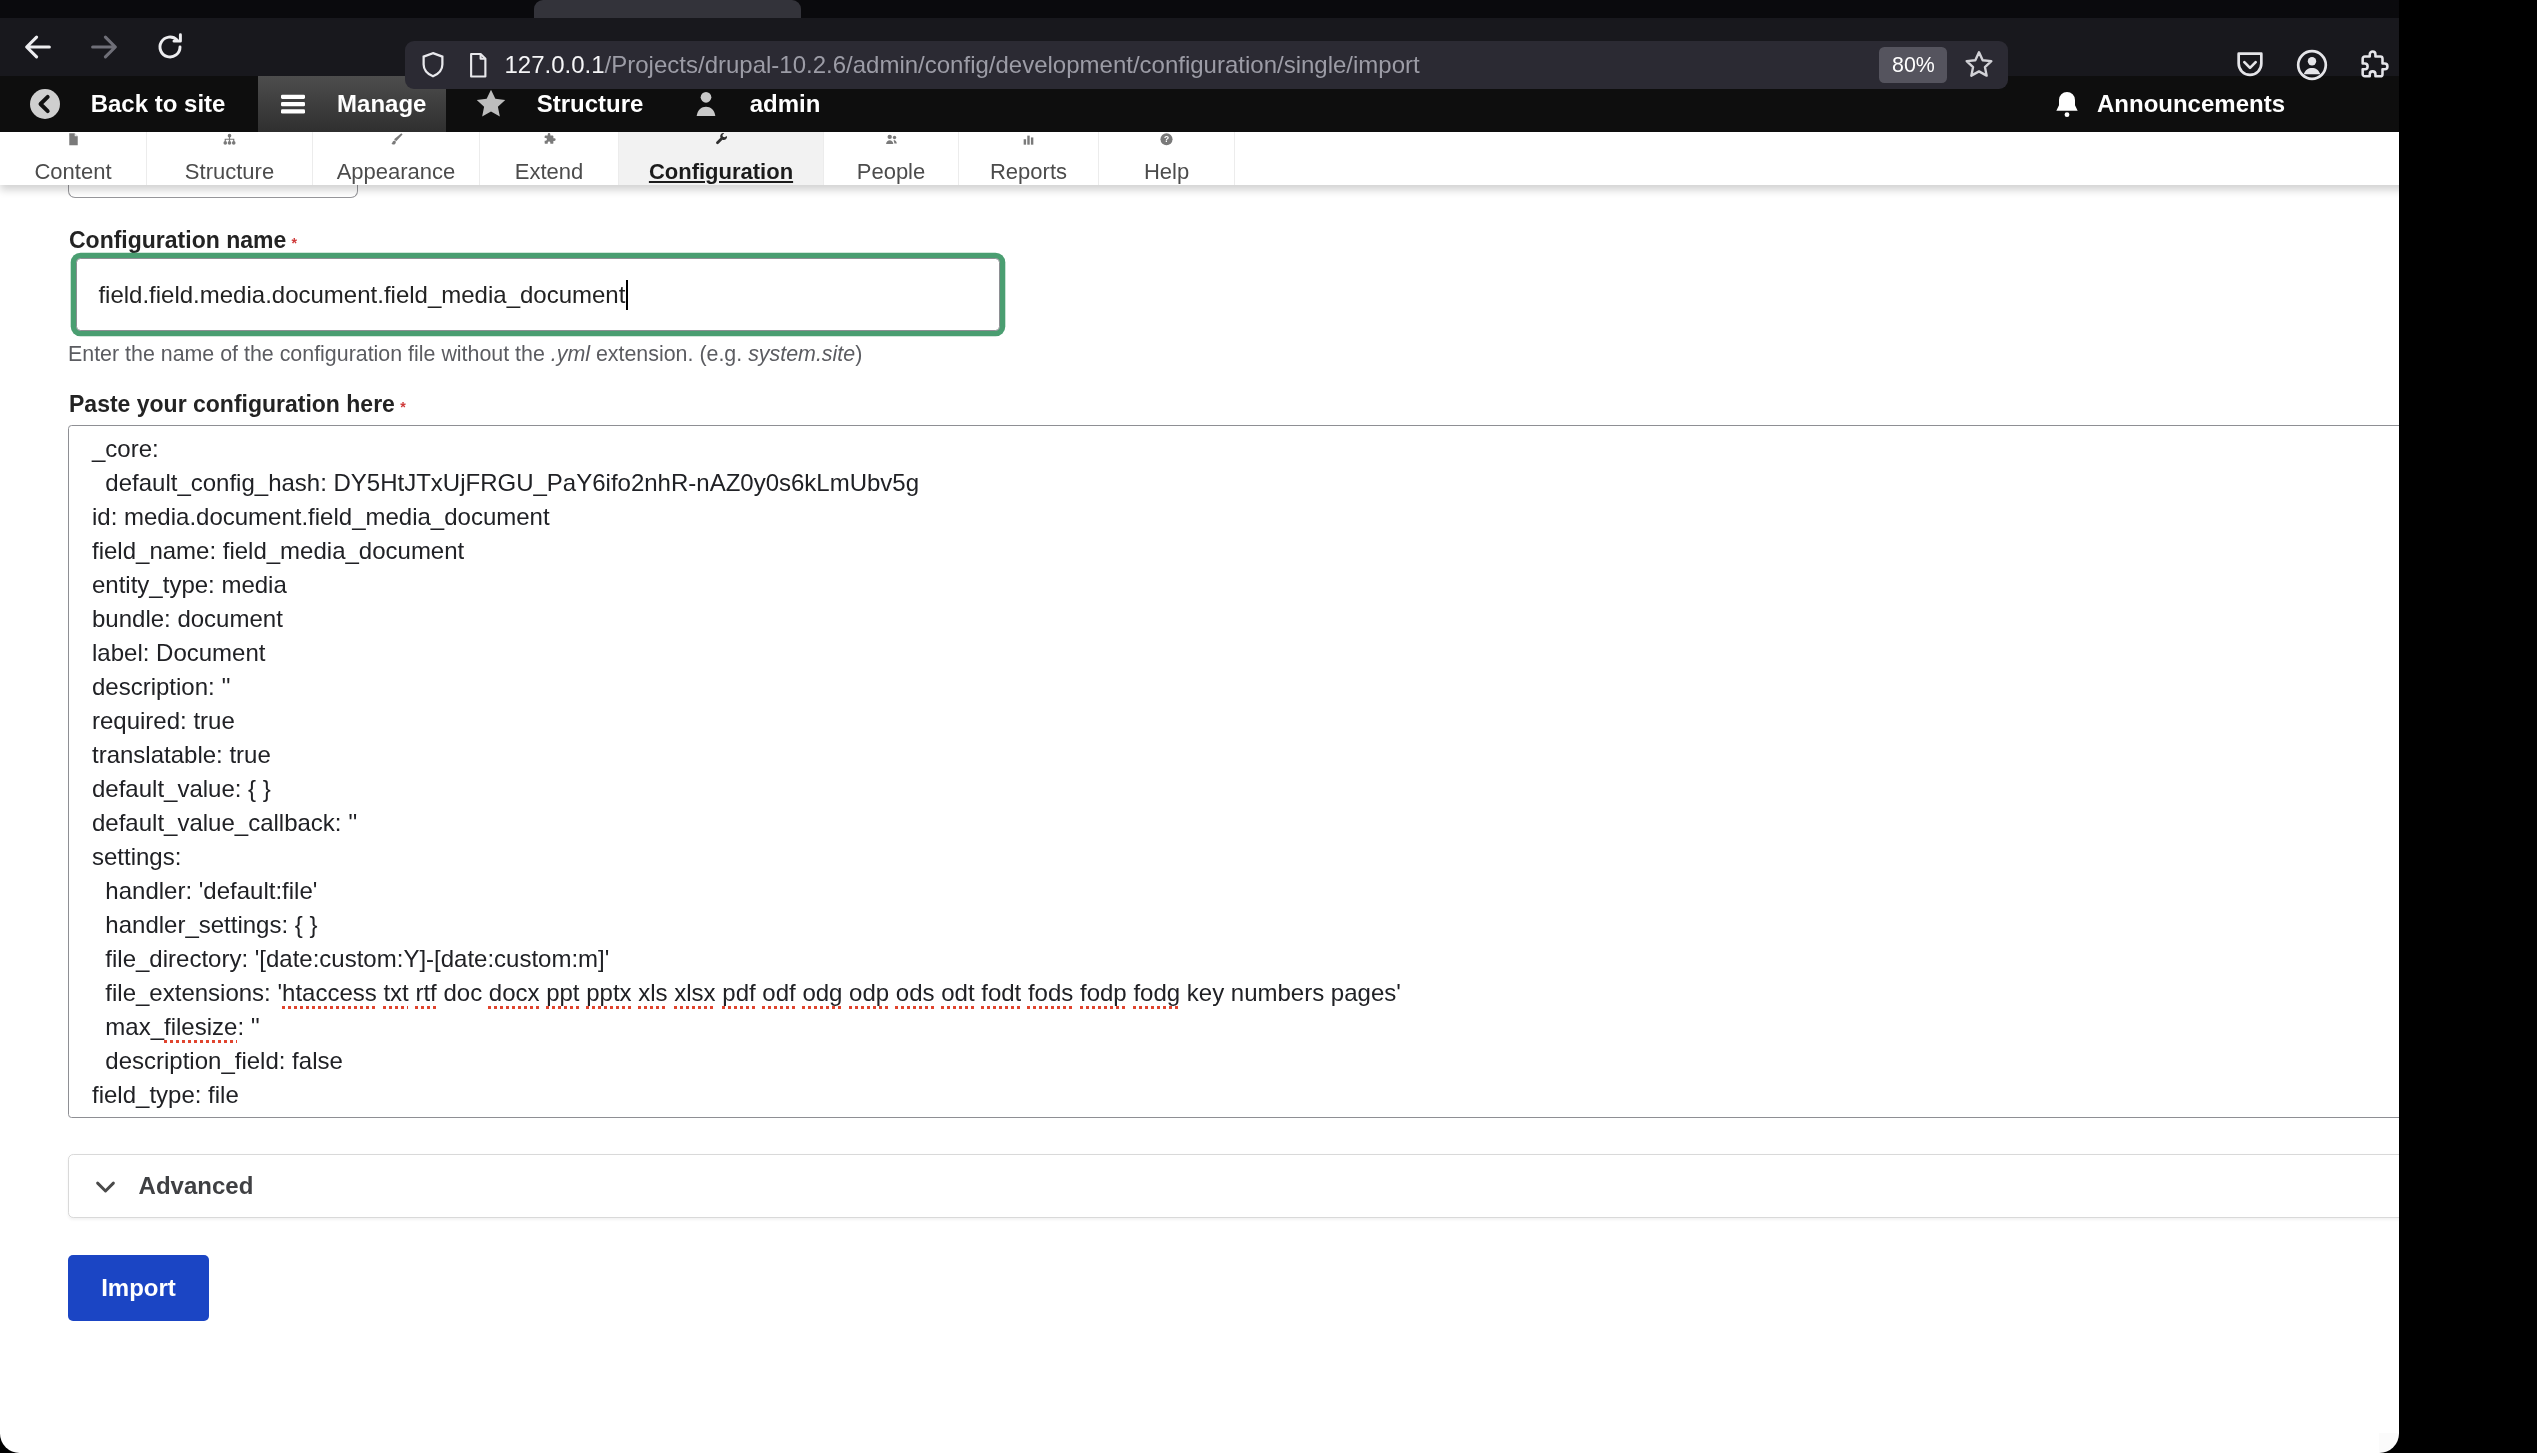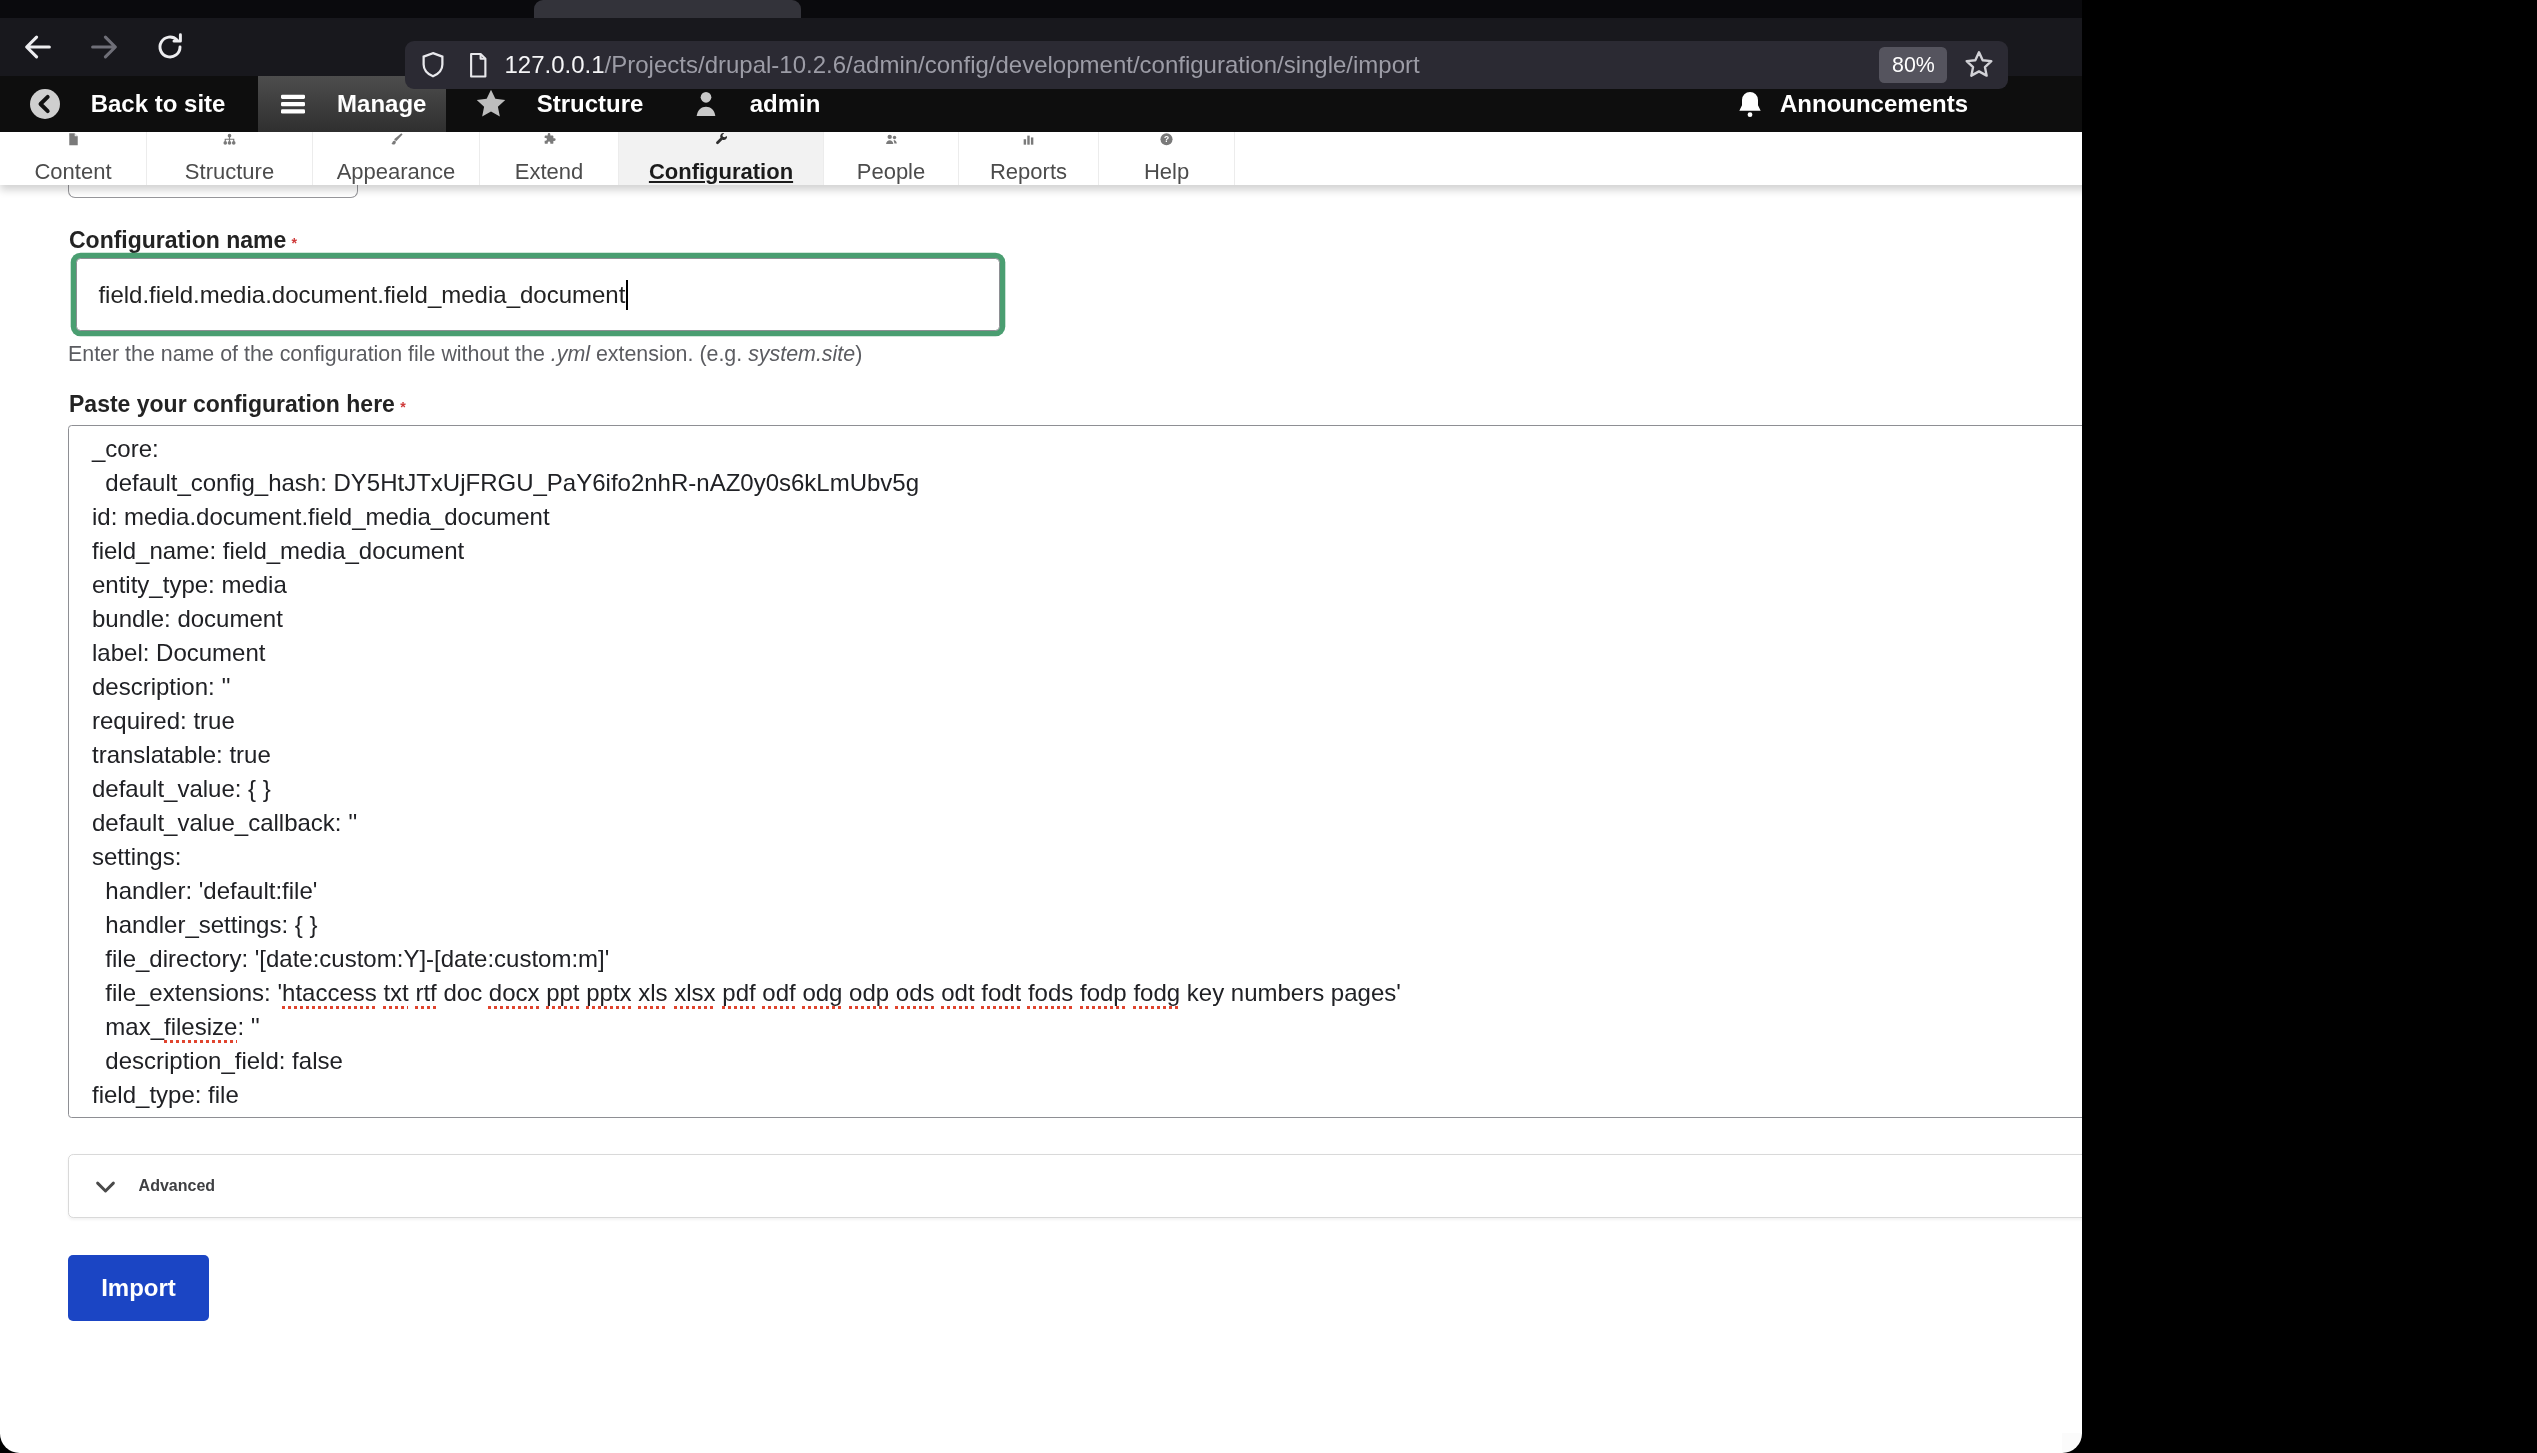--- a/index.html
+++ b/index.html
@@ -1,17 +1,17 @@
 <!DOCTYPE html>
 <html style="--primary-blue: #1b45c4; --focus-green: #4a9e71; --spellcheck-red: #e0442e; --required-red: #cf3a3a; --toolbar-black: #0e0e0e; --browser-dark: #18181d; --urlbar-dark: #2b2a33;font-size:14.2px"><head>
 <meta charset="utf-8">
 <style>
   html,body{margin:0;padding:0;background:#000;}
   *{box-sizing:border-box;}
-  #win{position:relative;width:2082px;height:1453px;background:#fff;overflow:hidden;
+  #win{position:relative;width:2399px;height:1453px;background:#fff;overflow:hidden;
        font-family:"Liberation Sans",sans-serif;padding-left:44px;}
   .abs{position:absolute;}
 
   
   #tabstrip{left:0;top:0;width:2538px;height:18px;background:#0a0a0d;z-index:40;}
   #tabhint{left:534px;top:0;width:267px;height:18px;background:#33333a;border-radius:9px 9px 0 0;}
   #navbar{left:0;top:18px;width:2538px;height:58px;background:#18181d;z-index:40;
           display:flex;align-items:center;}
   .navbtn{width:48px;height:48px;display:flex;align-items:center;justify-content:center;border-radius:5.3px;}
   #urlbar{position:absolute;left:405px;top:23px;width:1603px;height:48px;background:#2b2a33;
@@ -58,21 +58,21 @@
   #yamlbox{left:68px;top:241px;width:2374px;height:693px;border:0.9px solid #8e8f94;border-radius:3.6px;background:#fff;}
   #yamltext{position:absolute;left:0;top:0;right:41px;bottom:3.6px;overflow:hidden;
             padding:6.2px 0 0 23px;font-size:24px;line-height:34px;color:#202125;white-space:pre;}
   .sp{text-decoration:underline;text-decoration-style:dotted;text-decoration-color:#e0442e;
       text-decoration-thickness:2.7px;text-underline-offset:5.3px;}
   #yamlscroll{position:absolute;right:5.3px;top:1.8px;width:28.5px;height:687px;background:#f7f7f7;}
   #yamlscroll .thumb{position:absolute;left:4.5px;width:18px;top:267px;height:378px;background:#c2c2c2;border-radius:9px;}
   #resizer{position:absolute;right:1.8px;bottom:1.8px;width:36px;height:36px;}
   #advanced{left:68px;top:970px;width:2374px;height:64px;border:0.9px solid #d9d9d9;border-radius:5.3px;
             background:#fff;box-shadow:0 1.8px 2.7px rgba(0,0,0,0.05);display:flex;align-items:center;gap:19.6px;padding:0 23px;}
-  #advanced .lbl{font-size:16px;font-weight:bold;color:#3f4043;}
+  #advanced .lbl{font-size:24px;font-weight:bold;color:#3f4043;}
   #importbtn{left:68px;top:1071px;width:141px;height:66px;background:var(--primary-blue);color:#fff;
              border:none;border-radius:5px;font-size:24px;font-weight:bold;
              font-family:"Liberation Sans",sans-serif;display:flex;align-items:center;justify-content:center;}
 
   .corner{position:absolute;bottom:0;width:19.6px;height:19.6px;background:#000;z-index:60;}
   .corner:after{content:'';position:absolute;inset:0;background:#fff;}
   #corner-l{left:0;} #corner-l:after{border-bottom-left-radius:19.6px;}
   #corner-r{right:0;} #corner-r:after{border-bottom-right-radius:19.6px;background:#fbfbfb;}
 </style>
 </head>

